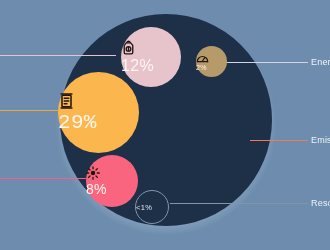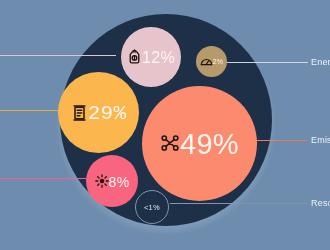--- a/index.html
+++ b/index.html
@@ -29,22 +29,22 @@
   .lead.left-rose   {left:-6px; top:178px; width:92px;  background:#f4608a;}
   .lead.right-tan   {left:212px;top:62px;  width:96px;  background:#cfd6de;}
   .lead.right-coral {left:250px;top:140px; width:58px;  background:#f2785c;}
   .lead.right-teal  {left:170px;top:203px; width:138px; background:#7f96a8;}
 
   .rlabel{
     position:absolute;color:#eef3f8;font-size:9px;letter-spacing:.2px;white-space:nowrap;
   }
 
   
-  .bubble{position:absolute;border-radius:50%;display:flex;flex-direction:row;
-          align-items:center;justify-content:center;}
+  .bubble{position:absolute;border-radius:50%;display:flex;flex-direction:column;
+          justify-content:center;}
   .bubble .ico{line-height:0;display:block;}
   .bubble .pct{color:#fdf6ef;font-weight:400;letter-spacing:.3px;}
 
   #b-emissions{left:142px;top:86px;width:115px;height:115px;background:#fb8a6e;}
   #b-emissions .pct{font-size:29px;margin-top:2px;}
   #b-emissions .ico{margin-bottom:1px;}
 
   #b-waste{left:58px;top:72px;width:81px;height:81px;background:#fcb64e;}
   #b-waste .pct{font-size:21px;margin-top:1px;font-family:Liberation Mono, monospace;}
 
@@ -73,32 +73,20 @@
   <div class="lead left-orange"></div>
   <div class="lead left-rose"></div>
   <div class="lead right-tan"></div>
   <div class="lead right-coral"></div>
   <div class="lead right-teal"></div>
 
   <div class="rlabel" style="left:311px;top:57px;">Energy</div>
   <div class="rlabel" style="left:311px;top:135px;">Emissi</div>
   <div class="rlabel" style="left:311px;top:198px;">Resou</div>
 
-  <div class="bubble" id="b-emissions">
-    <span class="ico">
-      <svg width="20" height="18" viewBox="0 0 24 22" fill="none" stroke="#20160f" stroke-width="1.9" stroke-linecap="round">
-        <circle cx="5" cy="5" r="2.6"></circle>
-          <circle cx="19" cy="5" r="2.6"></circle>
-        <circle cx="5" cy="17" r="2.6"></circle>
-          <circle cx="19" cy="17" r="2.6"></circle>
-        <path d="M7 7 L17 15 M17 7 L7 15"></path>
-      </svg>
-    </span>
-    <span class="pct">49%</span>
-  </div>
 
   <div class="bubble" id="b-waste">
     <span class="ico">
       <svg width="17" height="18" viewBox="0 0 18 20" fill="none" stroke="#20160f" stroke-width="1.7" stroke-linecap="round" stroke-linejoin="round">
         <rect x="4" y="3.5" width="10" height="13" rx="1"></rect>
         <path d="M6.5 7h5M6.5 10h5M6.5 13h3"></path>
         <path d="M3 2.2h12M3 17.8h12"></path>
       </svg>
     </span>
     <span class="pct">29%</span>

